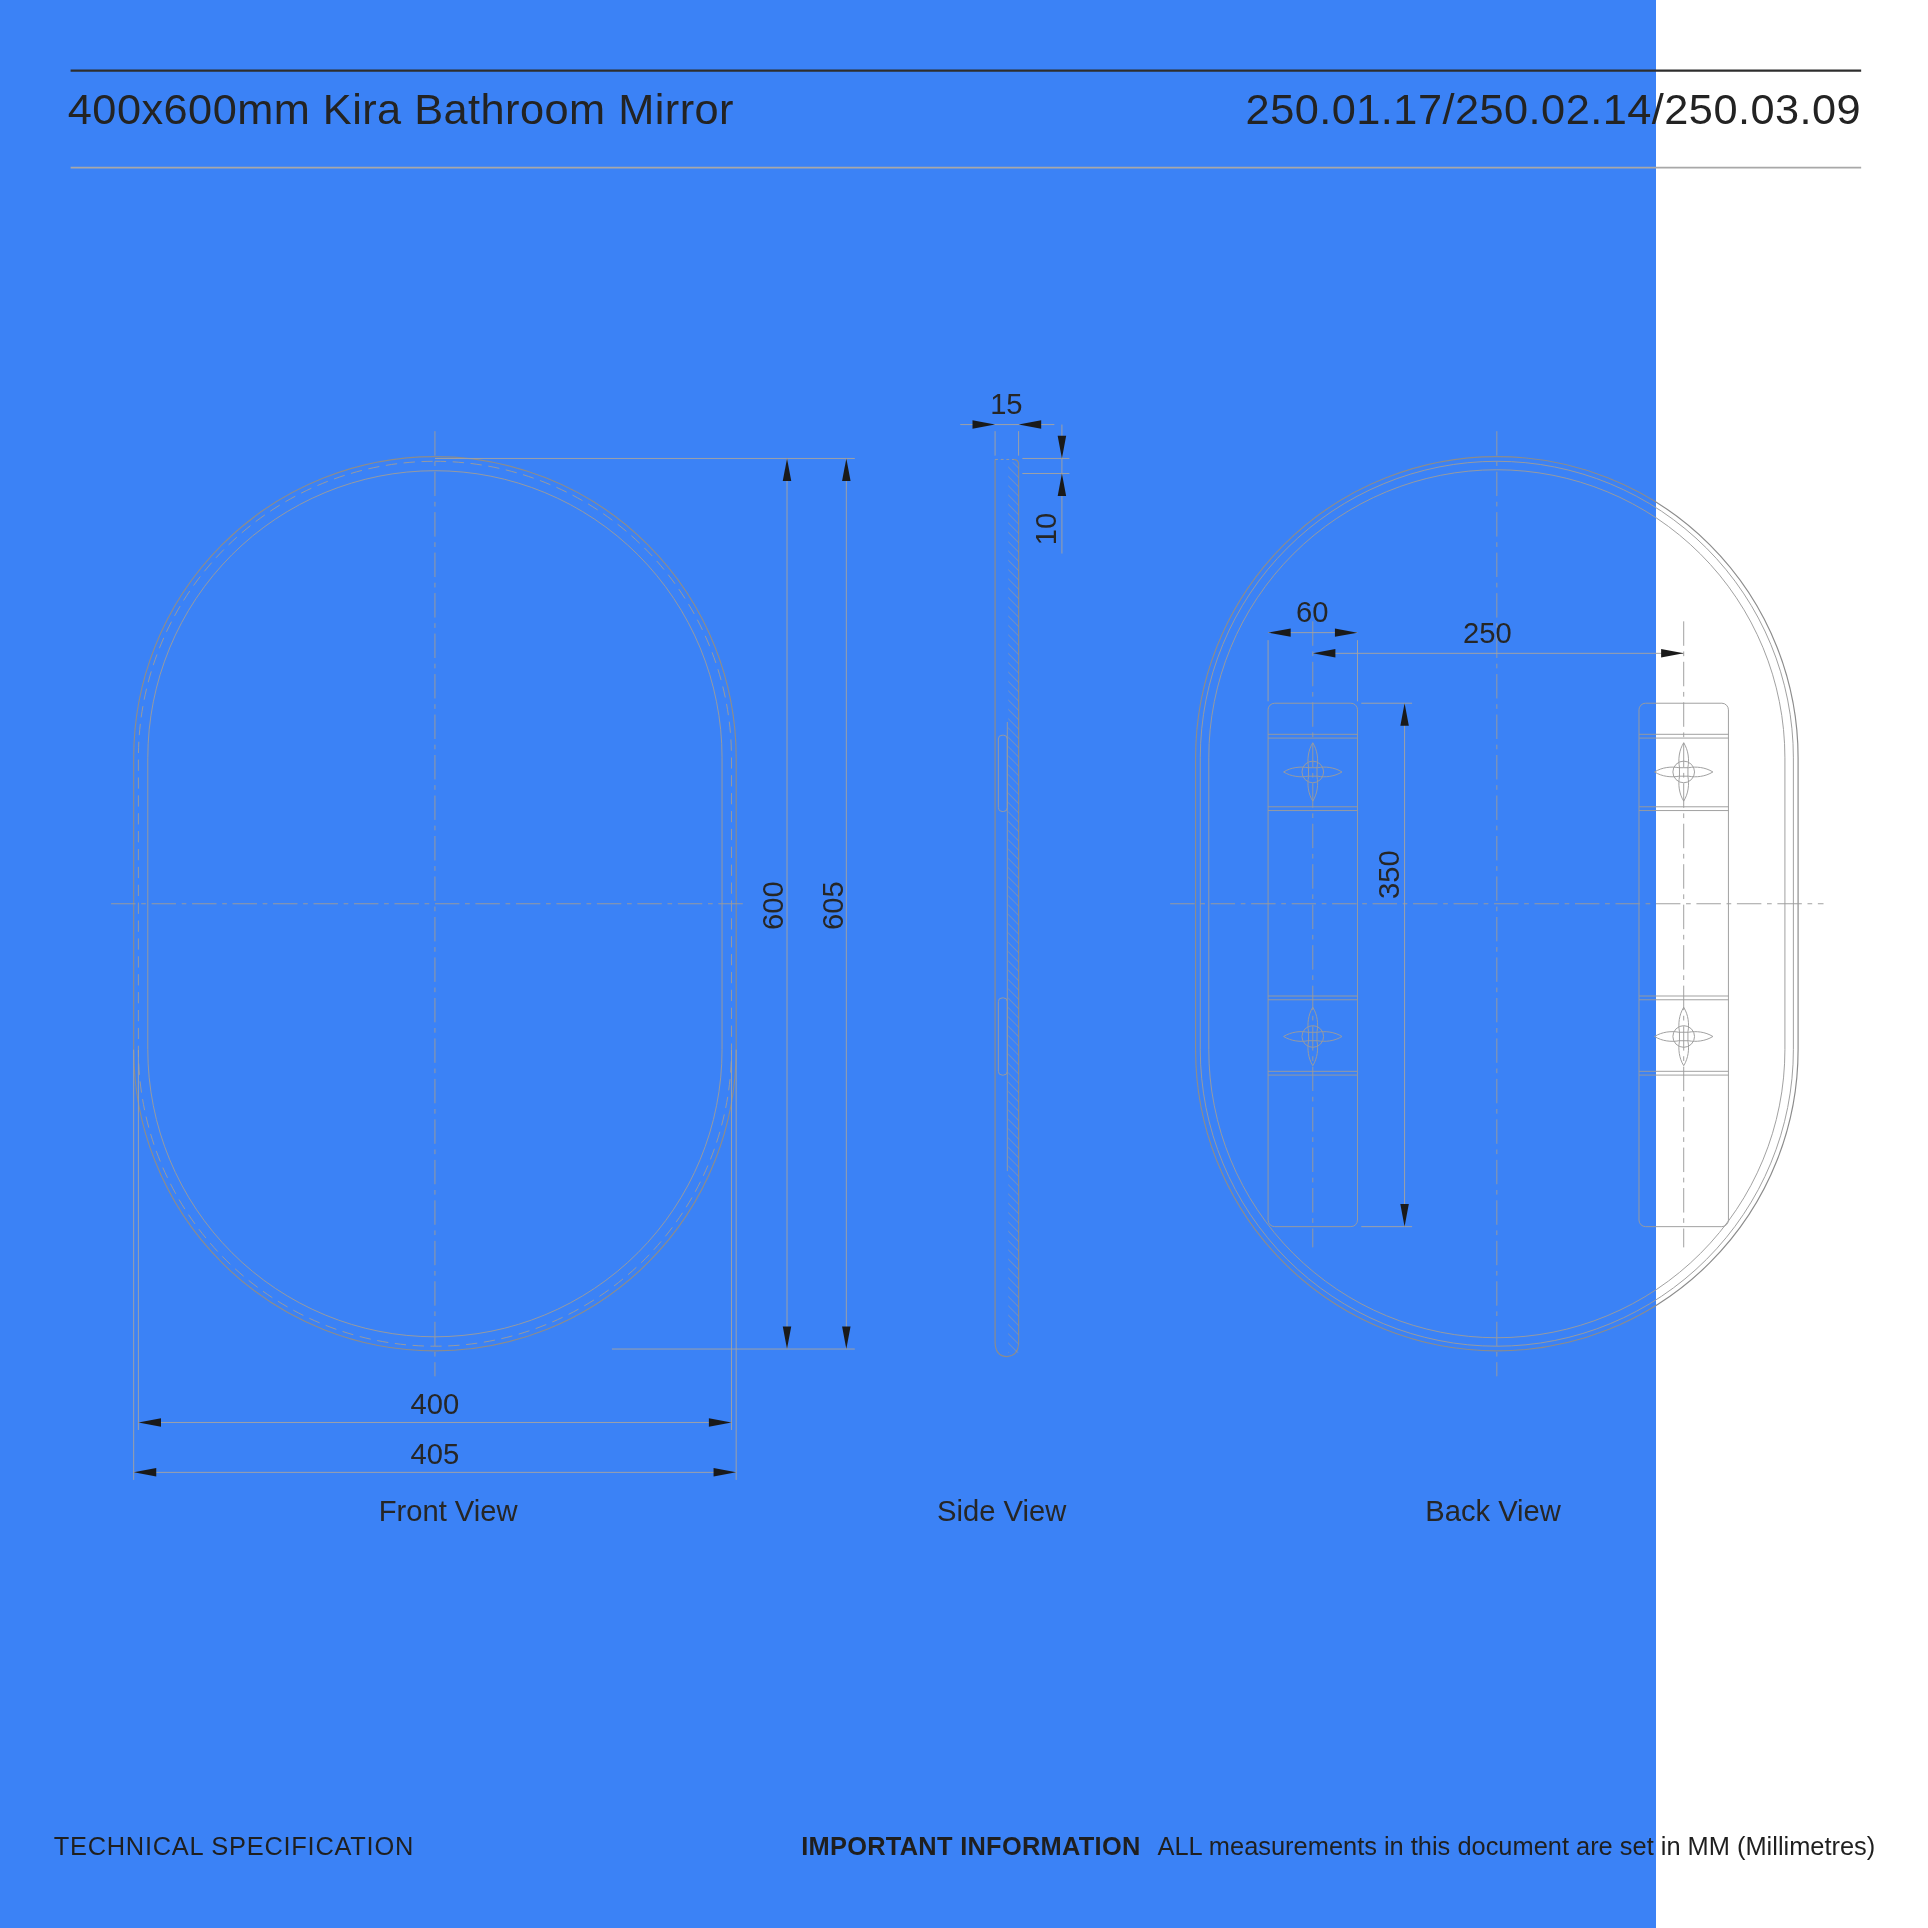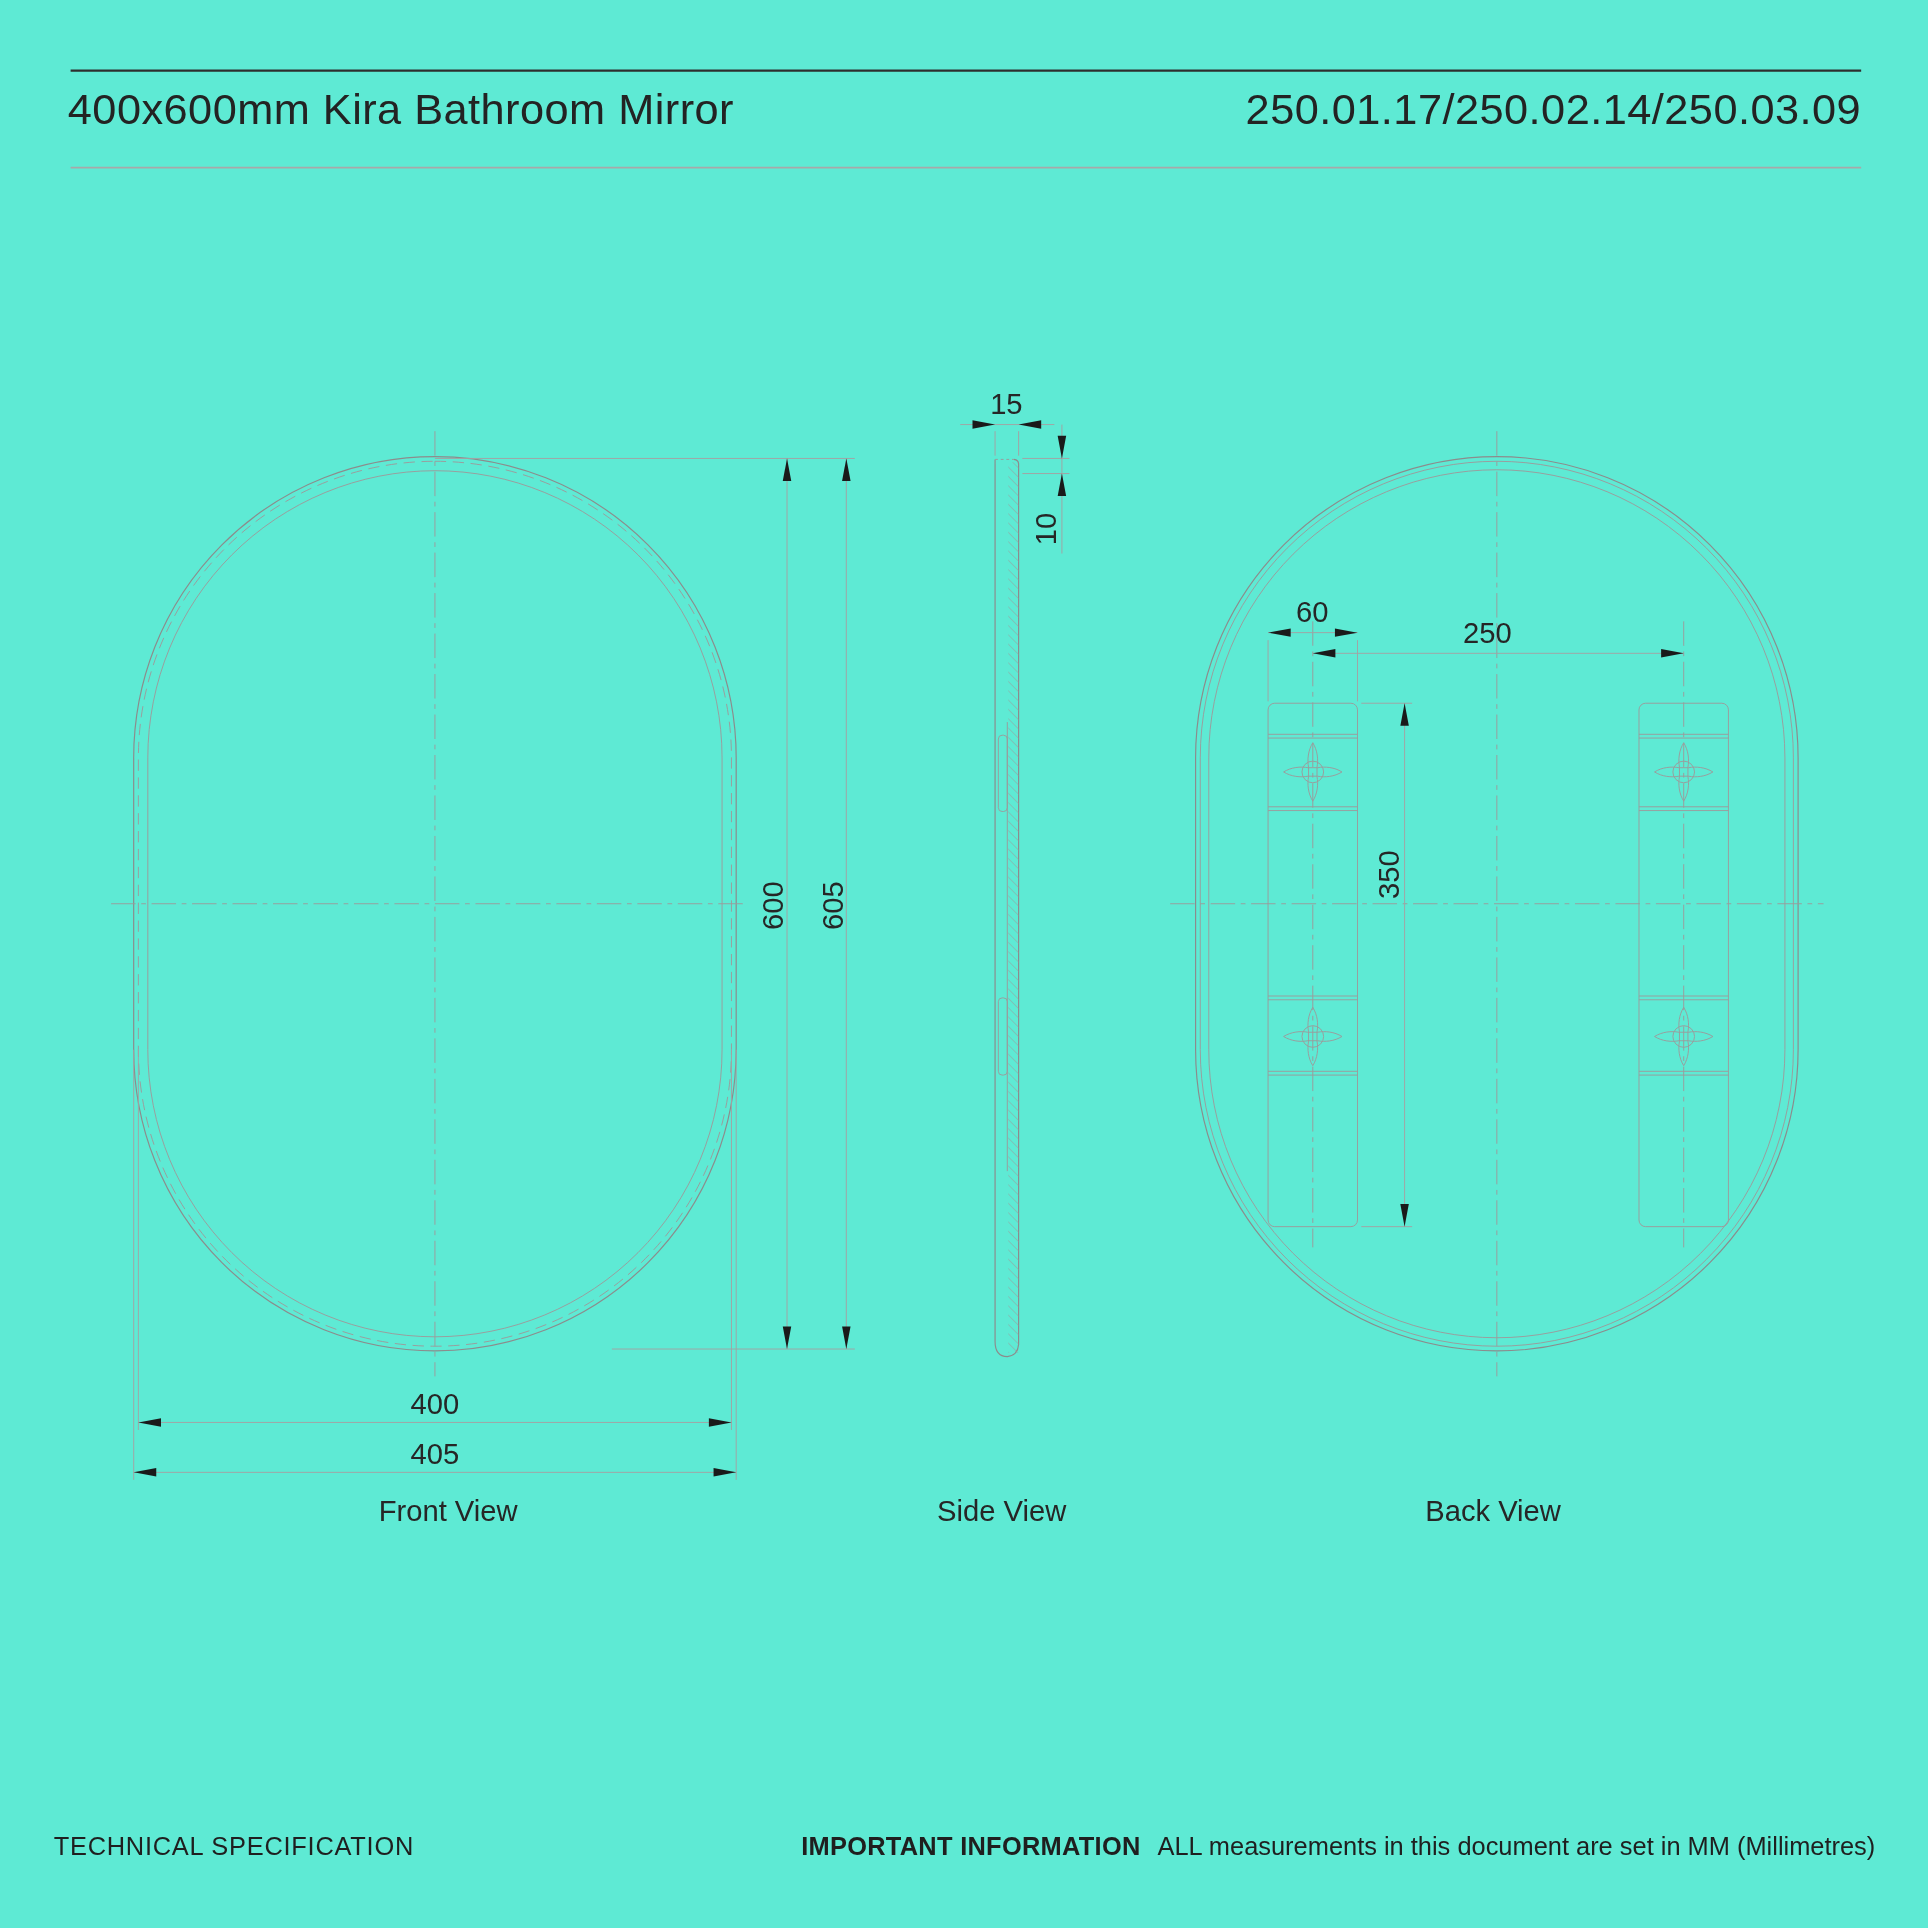--- a/index.html
+++ b/index.html
@@ -1,17 +1,17 @@
 <!DOCTYPE html>
 <html style="font-size:15px"><head>
 <meta charset="utf-8">
 <style>
   html,body{margin:0;padding:0;background:#ffffff;}
   body{font-family:"Liberation Sans",sans-serif;}
-  .page{width:1928px;height:1928px;position:relative;background:#5eead4;}
+  .page{width:1656px;height:1928px;position:relative;background:#3b82f6;}
   svg{display:block;}
   text{font-family:"Liberation Sans",sans-serif;}
   .title-text{font-size:46px;fill:#232323;font-weight:500;letter-spacing:.5px;}
   .code-text{font-size:46px;fill:#232323;font-weight:500;letter-spacing:.5px;}
   .dim-text{font-size:31px;fill:#262626;}
   .view-label{font-size:31px;fill:#262626;}
   .footer-left{font-size:27px;fill:#1f1f1f;letter-spacing:.8px;}
   .footer-bold{font-size:27px;fill:#1f1f1f;font-weight:700;letter-spacing:.3px;}
   .footer-reg{font-size:27px;fill:#1f1f1f;}
   .outline{stroke:#8c8c8c;stroke-width:1.25;fill:none;}

